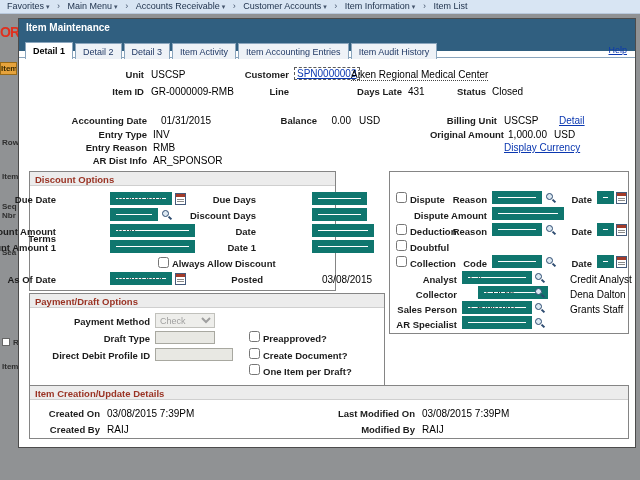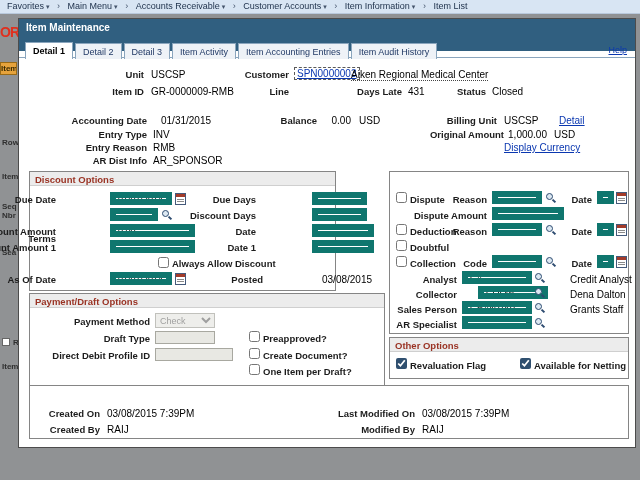--- a/index.html
+++ b/index.html
@@ -240,29 +240,23 @@
       <span class="lbl" style="right:171px; top:132px;">Sales Person</span>
       <input class="txt" style="left: 72px; top: 129px; width: 70px;" value="GRANT001">
       <span class="icon-lookup" style="left:144px; top:130px;"></span>
       <span class="val" style="left:180px; top:132px;">Grants Staff</span>
 
       <span class="lbl" style="right:171px; top:147px;">AR Specialist</span>
       <input class="txt" style="left: 72px; top: 144px; width: 70px;" value="">
       <span class="icon-lookup" style="left:144px; top:145px;"></span>
     </div>
 
-    <div class="gbox" style="left:370px; top:318px; width:240px; height:42px;">
-      <div class="gbox-hd">Other Options</div>
-      <input type="checkbox" class="cb" style="left: 6px; top: 20px;" checked="true">
-      <span class="lbl" style="left:20px; top:22px;">Revaluation Flag</span>
-      <input type="checkbox" class="cb" style="left: 130px; top: 20px;" checked="true">
-      <span class="lbl" style="left:144px; top:22px;">Available for Netting</span>
-    </div>
 
     <div class="gbox" style="left:10px; top:366px; width:600px; height:54px;">
+      <div class="gbox-hd">Item Creation/Update Details</div>
       <span class="lbl" style="right:528px; top:22px;">Created On</span>
       <span class="val" style="left:77px; top:22px;">03/08/2015 7:39PM</span>
       <span class="lbl" style="right:213px; top:22px;">Last Modified On</span>
       <span class="val" style="left:392px; top:22px;">03/08/2015 7:39PM</span>
       <span class="lbl" style="right:528px; top:38px;">Created By</span>
       <span class="val" style="left:77px; top:38px;">RAIJ</span>
       <span class="lbl" style="right:213px; top:38px;padding-left:42px;">Modified By</span>
       <span class="val" style="left:392px; top:38px;">RAIJ</span>
     </div>
 

